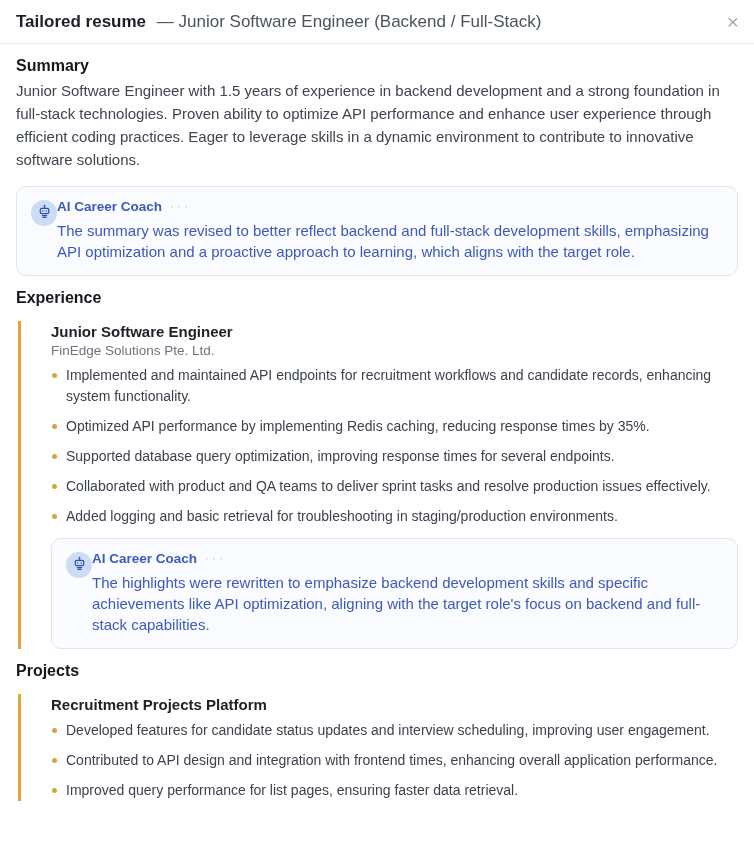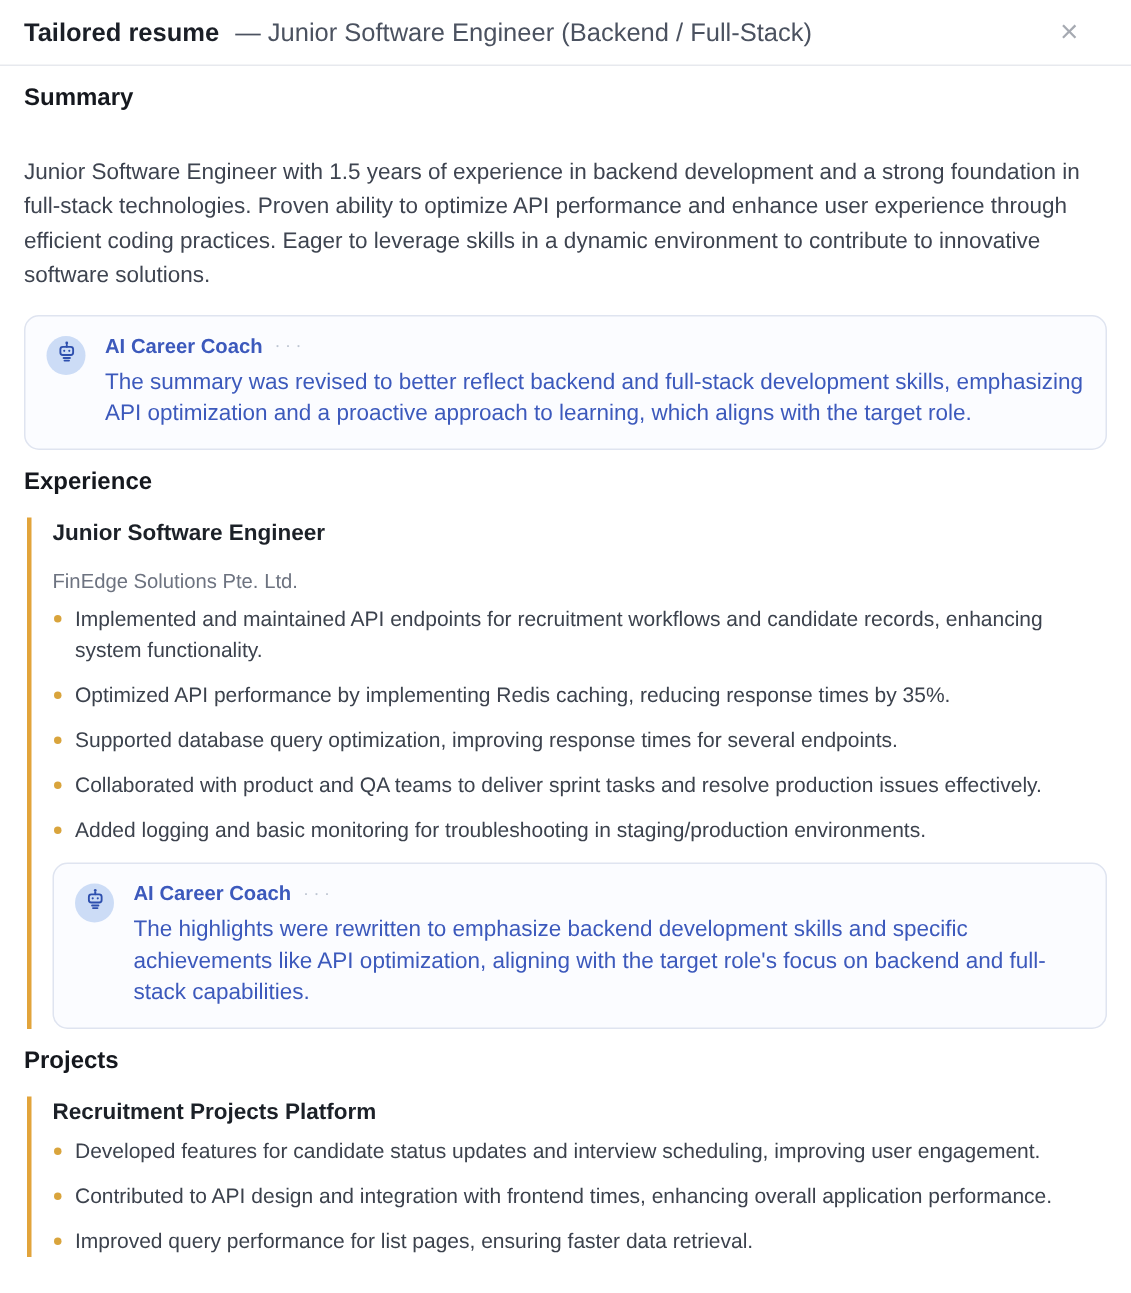--- a/index.html
+++ b/index.html
@@ -6,50 +6,50 @@
   html, body {
     width: 754px; height: 862px; overflow: hidden;
     background: #ffffff;
     font-family: "Liberation Sans", sans-serif;
     -webkit-font-smoothing: antialiased;
   }
   
   .modal-header {
     height: 44px;
     display: flex; align-items: center; justify-content: space-between;
-    padding: 0 29px 0 16px;
+    padding: 0 9px 0 16px;
     border-bottom: 1px solid #e7e9ee;
     background: #ffffff;
   }
   .header-titles { font-size: 17px; white-space: nowrap; }
   .header-title-bold { font-weight: 700; color: #1b1f27; }
   .header-subtitle { font-weight: 400; color: #4b5260; margin-left: 6px; }
   .close-btn {
     background: none; border: none; cursor: pointer;
     font-size: 21px; line-height: 1; color: #a6aab2;
     padding: 4px 6px;
   }
   
   .content { padding: 0 16px; }
   .section-heading {
     font-size: 16px; font-weight: 700; color: #15181e;
     margin-top: 13px;
   }
   .summary-paragraph {
-    margin-top: 28px;
+    margin-top: 4px;
     font-size: 15px; line-height: 23px; color: #3e4450;
   }
   
   .coach-card {
     margin-top: 15px;
     border: 1px solid #dfe4f0;
     background: #fbfcff;
     border-radius: 10px;
     padding: 12px 14px 13px 14px;
-    display: flex; gap: 13px;
+    display: flex; 
   }
   .coach-avatar {
     flex: 0 0 auto;
     width: 26px; height: 26px; border-radius: 50%;
     background: #ccdcf6;
     display: flex; align-items: center; justify-content: center;
     margin-top: 1px;
   }
   .coach-body { flex: 1 1 auto; }
   .coach-title-row { display: flex; align-items: center; gap: 8px; }
@@ -59,24 +59,24 @@
     position: relative; top: -1px;
   }
   .coach-note {
     margin-top: 6px;
     font-size: 15px; line-height: 21px; color: #3c59bc;
   }
   
   .entry {
     margin-top: 14px; margin-left: 2px;
     border-left: 3.5px solid #e2a43b;
-    padding-left: 14px;
+    padding-left: 30px;
   }
   .entry-title { font-size: 15px; font-weight: 700; color: #1c2128; padding-top: 2px; }
-  .entry-company { font-size: 13.5px; color: #6d7380; margin-top: 16px; }
+  .entry-company { font-size: 13.5px; color: #6d7380; margin-top: 3px; }
   .bullet-list { list-style: none; margin-top: 7px; }
   .bullet-item {
     position: relative;
     padding-left: 15px;
     font-size: 14px; line-height: 21px; color: #3c424d;
     margin-bottom: 9px;
   }
   .bullet-item::before {
     content: "";
     position: absolute; left: 1px; top: 8px;
@@ -133,21 +133,21 @@
 
     <div class="entry">
       <div class="entry-title">Junior Software Engineer</div>
       <div class="entry-company">FinEdge Solutions Pte. Ltd.</div>
 
       <ul class="bullet-list">
         <li class="bullet-item">Implemented and maintained API endpoints for recruitment workflows and candidate records, enhancing system functionality.</li>
         <li class="bullet-item">Optimized API performance by implementing Redis caching, reducing response times by 35%.</li>
         <li class="bullet-item">Supported database query optimization, improving response times for several endpoints.</li>
         <li class="bullet-item">Collaborated with product and QA teams to deliver sprint tasks and resolve production issues effectively.</li>
-        <li class="bullet-item">Added logging and basic monitoring for troubleshooting in staging/production environments.</li>
+        <li class="bullet-item">Added logging and basic retrieval for troubleshooting in staging/production environments.</li>
       </ul>
 
       <div class="coach-card">
         <div class="coach-avatar">
           <span>
             <svg width="15" height="15" viewBox="0 0 24 24" fill="none" stroke="#2D4FAE" stroke-width="2" stroke-linecap="round">
               <circle cx="12" cy="2.6" r="1.5" fill="#2D4FAE" stroke="none"></circle>
               <line x1="12" y1="4.4" x2="12" y2="6.6"></line>
               <rect x="5.2" y="6.8" width="13.6" height="8.6" rx="2.6"></rect>
               <circle cx="9.3" cy="11" r="1.15" fill="#2D4FAE" stroke="none"></circle>

